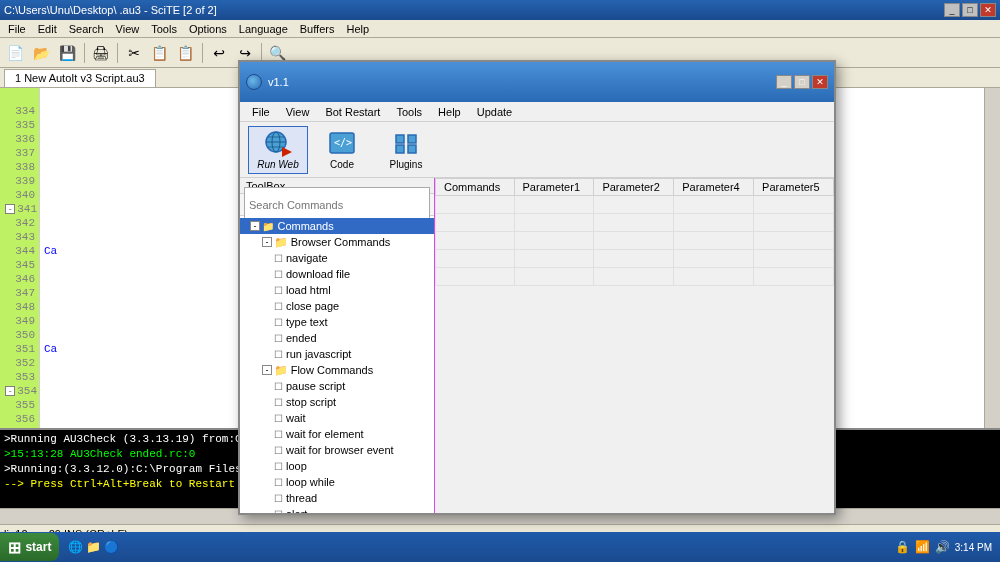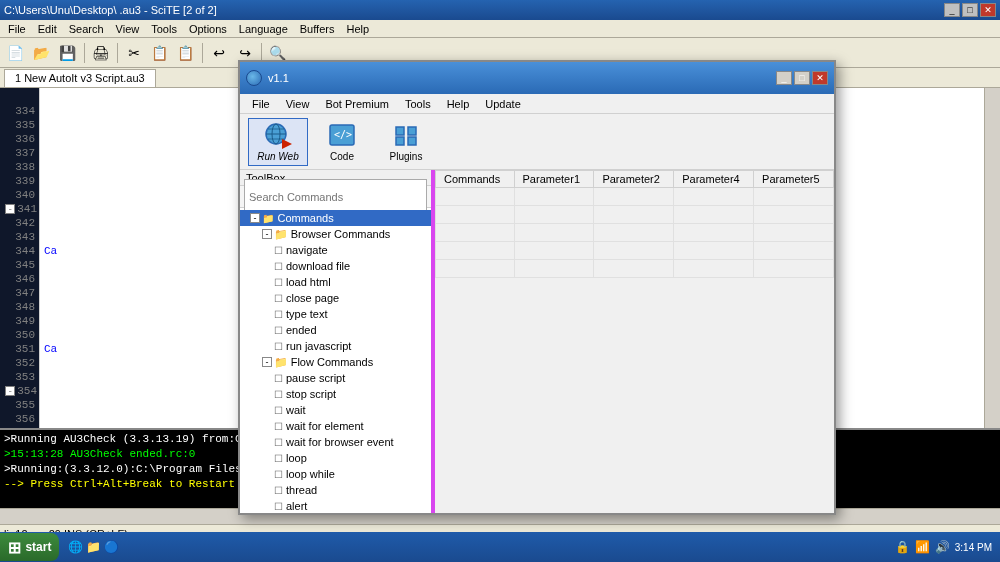--- a/index.html
+++ b/index.html
@@ -87,21 +87,21 @@
     
     .editor-main {
       display: flex;
       flex: 1;
       overflow: hidden;
     }
 
     
     .line-numbers {
       width: 40px;
-      background: #0f172a;
+      background: #bef264;
       border-right: 1px solid #d0d0d0;
       padding: 2px 0;
       overflow: hidden;
       color: #808080;
       font-family: 'Courier New', monospace;
       font-size: 11px;
       line-height: 14px;
     }
     .line-numbers div { text-align: right; padding-right: 4px; }
     .fold-marker {
@@ -175,21 +175,21 @@
       background: #f0f0f0;
       border: 2px solid #888;
       box-shadow: 4px 4px 12px rgba(0,0,0,0.4);
       display: flex;
       flex-direction: column;
       z-index: 100;
     }
 
     .popup-title-bar {
       background: linear-gradient(to bottom, #4a90d9, #2a6ab5);
-      height: 32px;
+      height: 40px;
       display: flex;
       align-items: center;
       justify-content: space-between;
       padding: 0 6px;
       color: white;
       font-size: 11px;
     }
     .popup-title-controls { display: flex; gap: 2px; }
     .popup-title-btn {
       width: 16px; height: 14px;
@@ -254,21 +254,21 @@
     .popup-content {
       display: flex;
       flex: 1;
       overflow: hidden;
     }
 
     
     .toolbox-panel {
       width: 195px;
       background: white;
-      border-right: 4px solid #d946ef;
+      border-right: 1px solid #d946ef;
       display: flex;
       flex-direction: column;
     }
     .toolbox-label {
       background: #f0f0f0;
       height: 16px;
       display: flex;
       align-items: center;
       padding: 0 6px;
       font-size: 11px;
@@ -574,21 +574,21 @@
       <div class="popup-title-controls">
         <div class="popup-title-btn min">_</div>
         <div class="popup-title-btn max">□</div>
         <div class="popup-title-btn cls">✕</div>
       </div>
     </div>
 
     <div class="popup-menubar">
       <span>File</span>
       <span>View</span>
-      <span>Bot Premium</span>
+      <span>Bot Restart</span>
       <span>Tools</span>
       <span>Help</span>
       <span>Update</span>
     </div>
 
     <div class="popup-toolbar">
 
       <button class="popup-tool-btn active">
         <div class="tool-icon">
           <svg width="32" height="28" viewBox="0 0 32 28">

